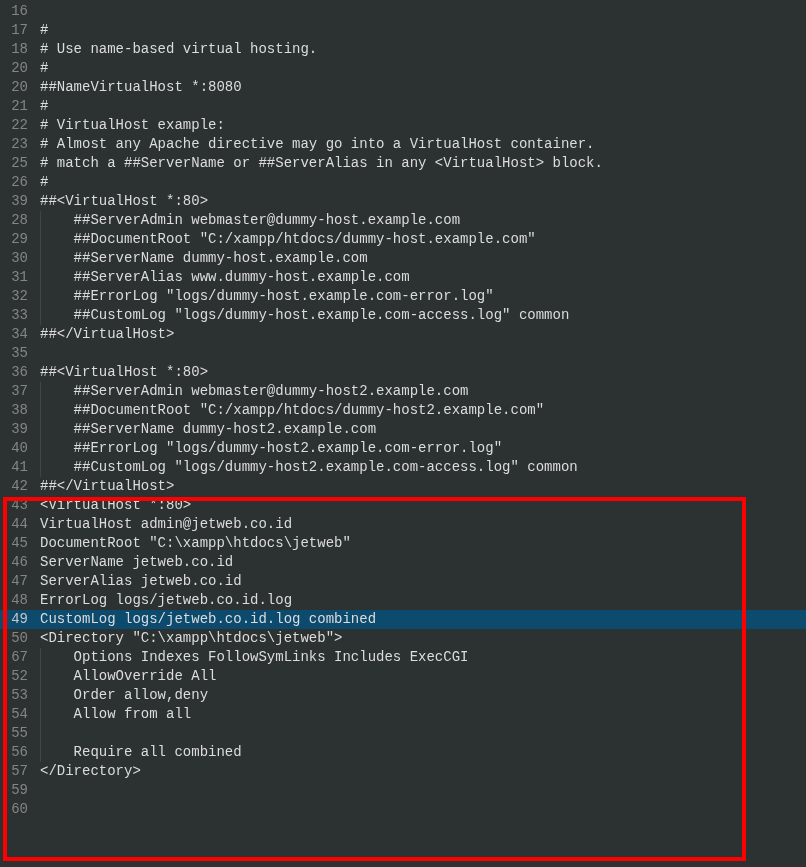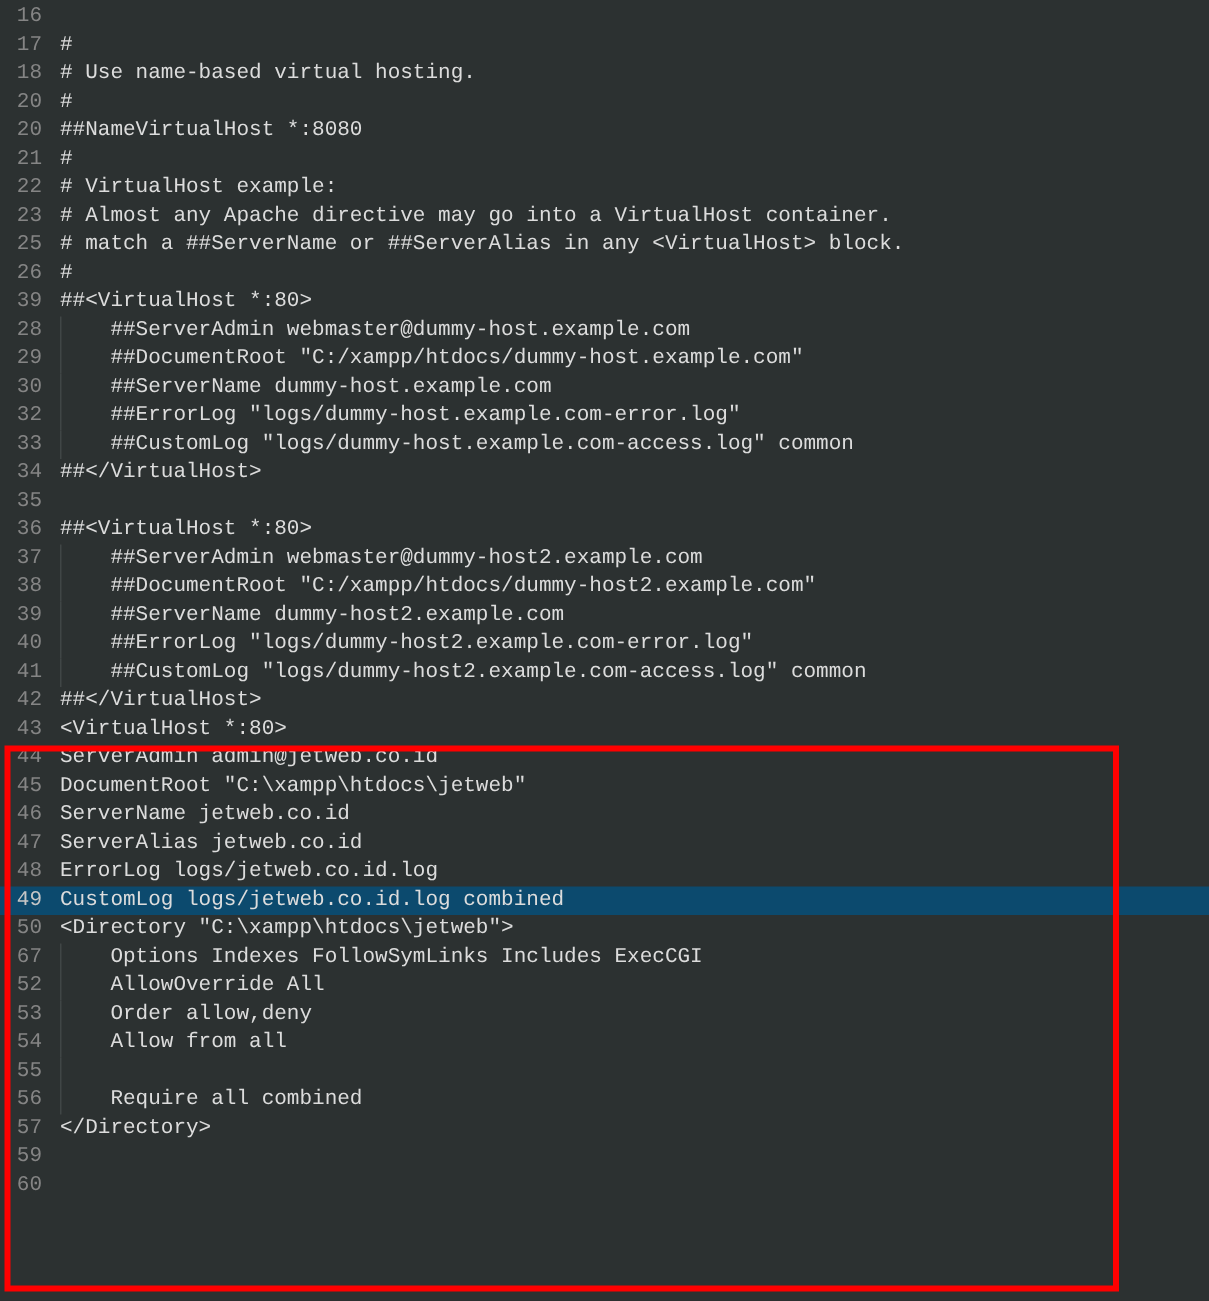--- a/index.html
+++ b/index.html
@@ -69,33 +69,34 @@
     <div class="row"><div class="gutter">20</div><div class="code"><span>##NameVirtualHost *:8080</span></div></div>
     <div class="row"><div class="gutter">21</div><div class="code"><span>#</span></div></div>
     <div class="row"><div class="gutter">22</div><div class="code"><span># VirtualHost example:</span></div></div>
     <div class="row"><div class="gutter">23</div><div class="code"><span># Almost any Apache directive may go into a VirtualHost container.</span></div></div>
     <div class="row"><div class="gutter">25</div><div class="code"><span># match a ##ServerName or ##ServerAlias in any &lt;VirtualHost&gt; block.</span></div></div>
     <div class="row"><div class="gutter">26</div><div class="code"><span>#</span></div></div>
     <div class="row"><div class="gutter">39</div><div class="code"><span>##&lt;VirtualHost *:80&gt;</span></div></div>
     <div class="row"><div class="gutter">28</div><div class="code"><span class="guide"></span><span>    ##ServerAdmin webmaster@dummy-host.example.com</span></div></div>
     <div class="row"><div class="gutter">29</div><div class="code"><span class="guide"></span><span>    ##DocumentRoot "C:/xampp/htdocs/dummy-host.example.com"</span></div></div>
     <div class="row"><div class="gutter">30</div><div class="code"><span class="guide"></span><span>    ##ServerName dummy-host.example.com</span></div></div>
+    <div class="row"><div class="gutter">31</div><div class="code"><span class="guide"></span><span>    ##ServerAlias www.dummy-host.example.com</span></div></div>
     <div class="row"><div class="gutter">32</div><div class="code"><span class="guide"></span><span>    ##ErrorLog "logs/dummy-host.example.com-error.log"</span></div></div>
     <div class="row"><div class="gutter">33</div><div class="code"><span class="guide"></span><span>    ##CustomLog "logs/dummy-host.example.com-access.log" common</span></div></div>
     <div class="row"><div class="gutter">34</div><div class="code"><span>##&lt;/VirtualHost&gt;</span></div></div>
     <div class="row"><div class="gutter">35</div><div class="code"><span></span></div></div>
     <div class="row"><div class="gutter">36</div><div class="code"><span>##&lt;VirtualHost *:80&gt;</span></div></div>
     <div class="row"><div class="gutter">37</div><div class="code"><span class="guide"></span><span>    ##ServerAdmin webmaster@dummy-host2.example.com</span></div></div>
     <div class="row"><div class="gutter">38</div><div class="code"><span class="guide"></span><span>    ##DocumentRoot "C:/xampp/htdocs/dummy-host2.example.com"</span></div></div>
     <div class="row"><div class="gutter">39</div><div class="code"><span class="guide"></span><span>    ##ServerName dummy-host2.example.com</span></div></div>
     <div class="row"><div class="gutter">40</div><div class="code"><span class="guide"></span><span>    ##ErrorLog "logs/dummy-host2.example.com-error.log"</span></div></div>
     <div class="row"><div class="gutter">41</div><div class="code"><span class="guide"></span><span>    ##CustomLog "logs/dummy-host2.example.com-access.log" common</span></div></div>
     <div class="row"><div class="gutter">42</div><div class="code"><span>##&lt;/VirtualHost&gt;</span></div></div>
     <div class="row"><div class="gutter">43</div><div class="code"><span>&lt;VirtualHost *:80&gt;</span></div></div>
-    <div class="row"><div class="gutter">44</div><div class="code"><span>ServerAdmin admin@jetweb.co.id</span></div></div>
+    <div class="row"><div class="gutter">44</div><div class="code"><span>VirtualHost admin@jetweb.co.id</span></div></div>
     <div class="row"><div class="gutter">45</div><div class="code"><span>DocumentRoot "C:\xampp\htdocs\jetweb"</span></div></div>
     <div class="row"><div class="gutter">46</div><div class="code"><span>ServerName jetweb.co.id</span></div></div>
     <div class="row"><div class="gutter">47</div><div class="code"><span>ServerAlias jetweb.co.id</span></div></div>
     <div class="row"><div class="gutter">48</div><div class="code"><span>ErrorLog logs/jetweb.co.id.log</span></div></div>
     <div class="row current"><div class="gutter">49</div><div class="code"><span>CustomLog logs/jetweb.co.id.log combined</span></div></div>
     <div class="row"><div class="gutter">50</div><div class="code"><span>&lt;Directory "C:\xampp\htdocs\jetweb"&gt;</span></div></div>
     <div class="row"><div class="gutter">67</div><div class="code"><span class="guide"></span><span>    Options Indexes FollowSymLinks Includes ExecCGI</span></div></div>
     <div class="row"><div class="gutter">52</div><div class="code"><span class="guide"></span><span>    AllowOverride All</span></div></div>
     <div class="row"><div class="gutter">53</div><div class="code"><span class="guide"></span><span>    Order allow,deny</span></div></div>
     <div class="row"><div class="gutter">54</div><div class="code"><span class="guide"></span><span>    Allow from all</span></div></div>

